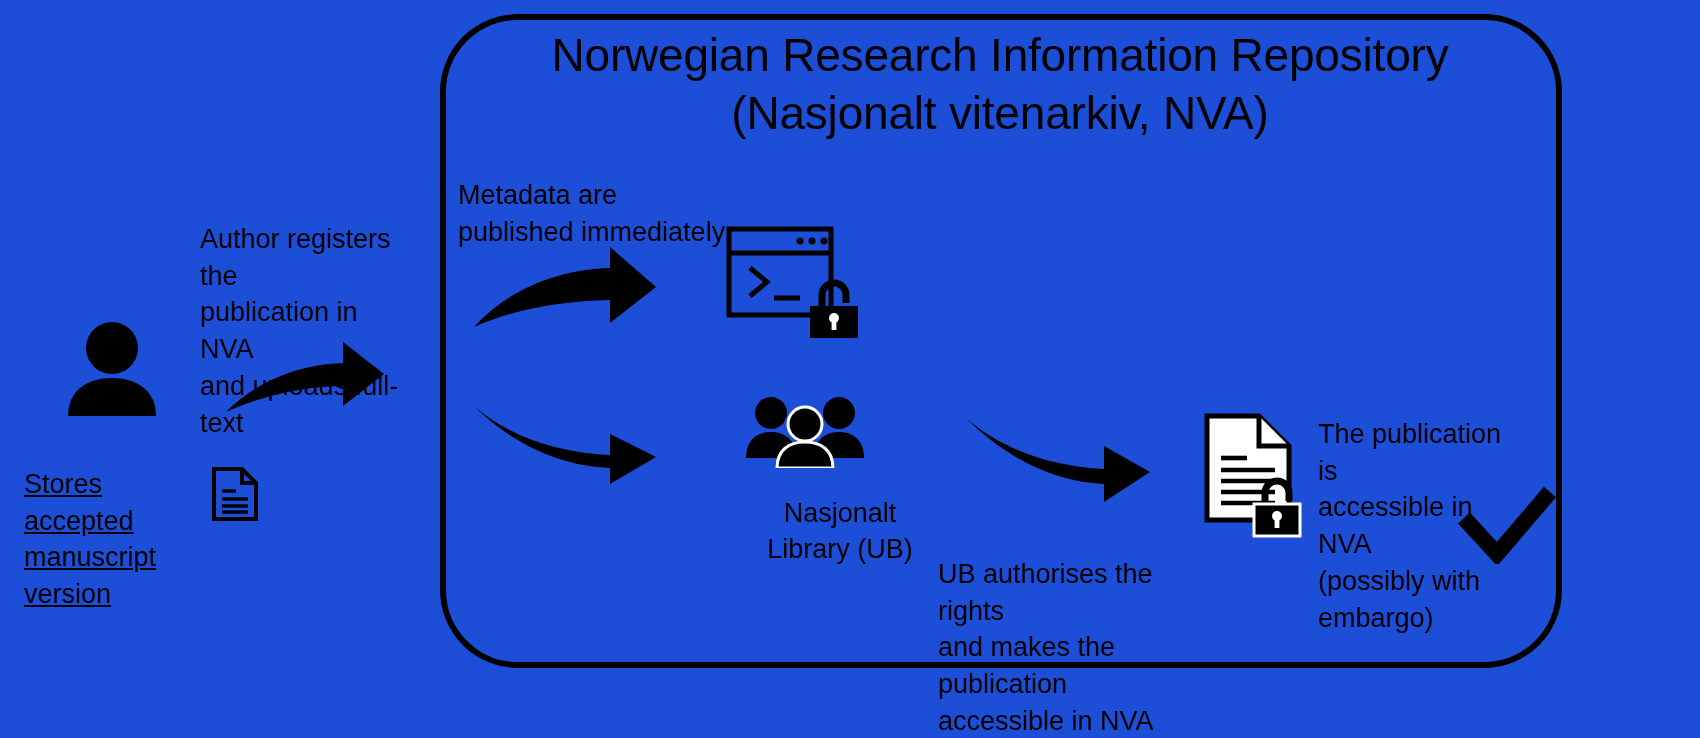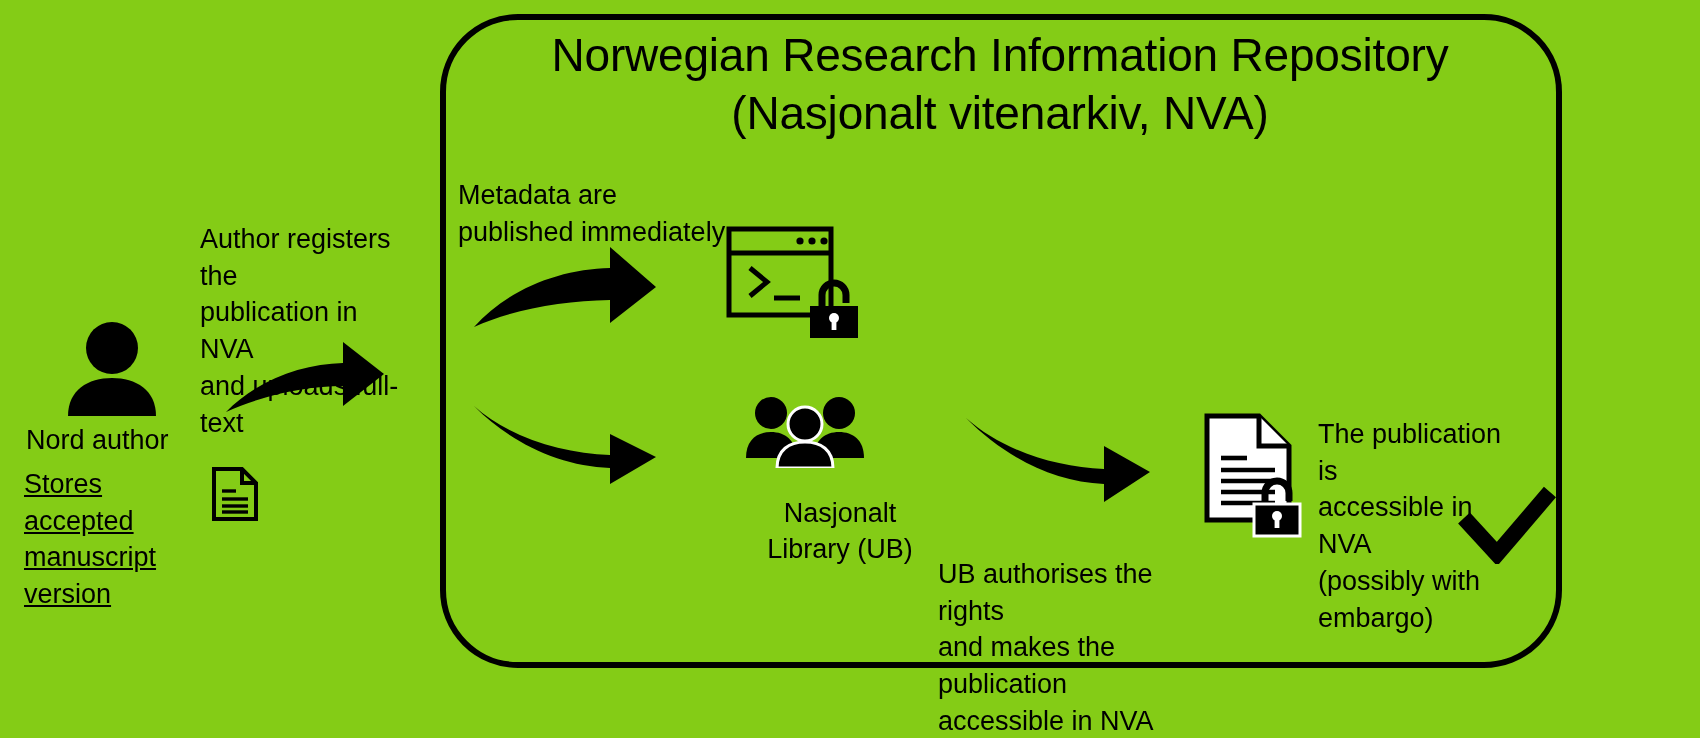--- a/index.html
+++ b/index.html
@@ -8,21 +8,21 @@
     background: #ffffff;
   }
   body {
     font-family: "Liberation Sans", sans-serif;
     color: #000000;
   }
   #canvas {
     position: relative;
     width: 1700px;
     height: 738px;
-    background: #84cc16;
+    background: #1d4ed8;
     overflow: hidden;
   }
   .abs { position: absolute; }
 
   
   #repo-box {
     left: 440px;
     top: 14px;
     width: 1122px;
     height: 654px;
@@ -90,21 +90,20 @@
     </svg>
   </div>
 
   <div class="abs icon-wrap" style="left:62px; top:322px;">
     <svg class="person-icon" viewBox="0 0 100 94" xmlns="http://www.w3.org/2000/svg">
       <circle cx="50" cy="26" r="26" fill="#000"></circle>
       <path d="M6 94 C 6 68, 26 56, 50 56 C 74 56, 94 68, 94 94 Z" fill="#000"></path>
     </svg>
   </div>
 
-  <div class="abs biglabel" style="left:26px; top:422px; width:230px;">Nord author</div>
 
   <div class="abs textblock" style="left:24px; top:466px; width:190px;text-decoration:underline;">Stores accepted
 manuscript version</div>
 
   <div class="abs icon-wrap" style="left:211px; top:466px;">
     <svg width="48" height="56" viewBox="0 0 48 56" xmlns="http://www.w3.org/2000/svg">
       <path d="M3 3 L31 3 L45 17 L45 53 L3 53 Z" fill="none" stroke="#000" stroke-width="4"></path>
       <path d="M31 3 L31 17 L45 17" fill="none" stroke="#000" stroke-width="4"></path>
       <line x1="11" y1="25" x2="25" y2="25" stroke="#000" stroke-width="3.4"></line>
       <line x1="11" y1="33" x2="37" y2="33" stroke="#000" stroke-width="3.4"></line>

